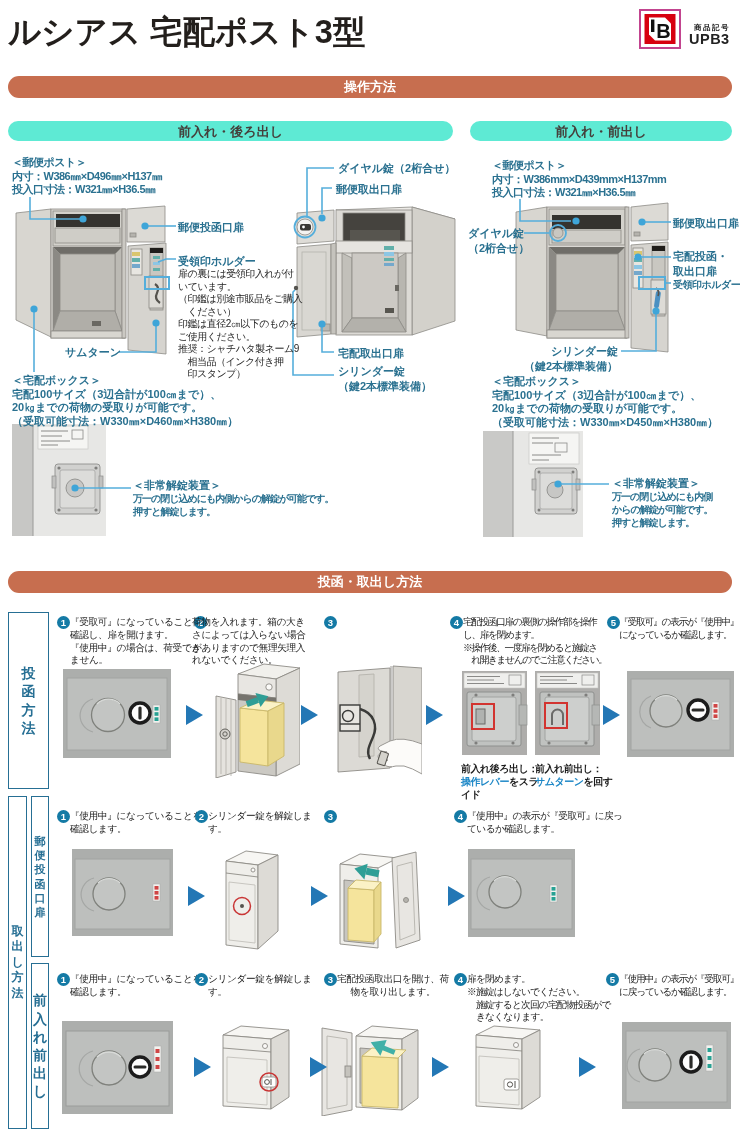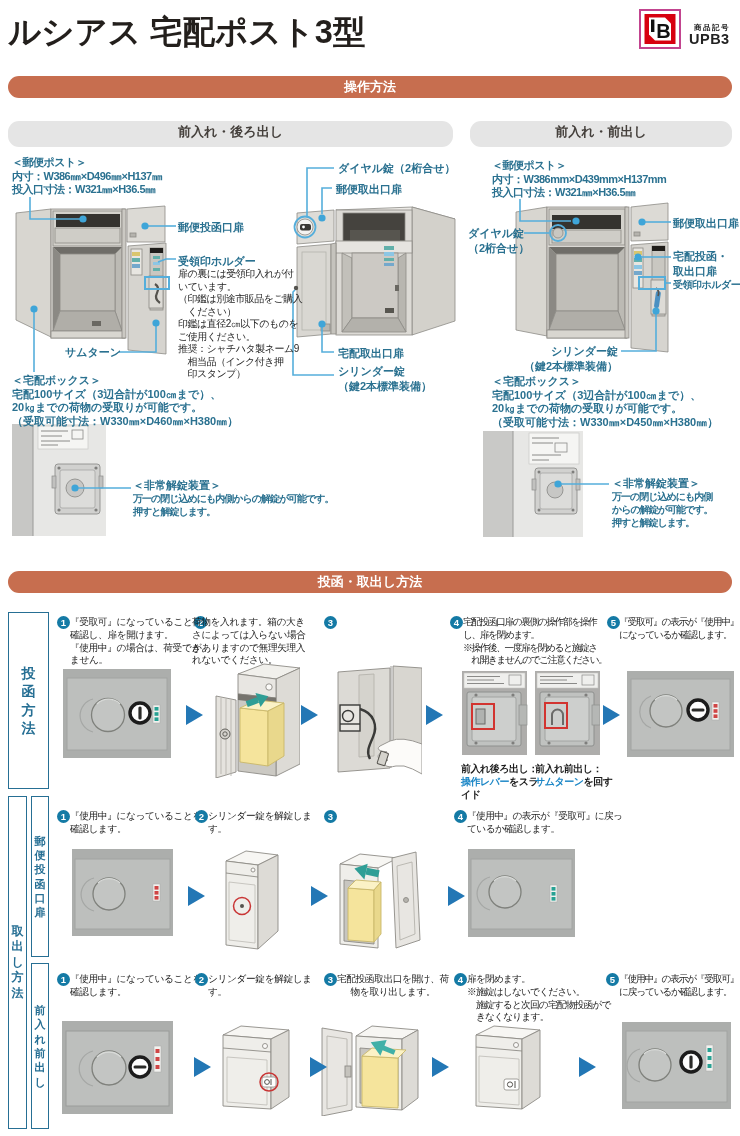--- a/index.html
+++ b/index.html
@@ -1,21 +1,21 @@
 <!DOCTYPE html>
 <html lang="ja"><head>
 <meta charset="utf-8">
 <style>
   html,body{margin:0;padding:0;}
   body{width:740px;height:1136px;background:#fff;font-family:"Liberation Sans",sans-serif;overflow:hidden;}
   #page{position:relative;width:740px;height:1136px;background:#fff;}
   .abs{position:absolute;}
   .ttl{font-size:32.5px;font-weight:bold;color:#231f1c;letter-spacing:0;white-space:nowrap;}
   .bar{background:#c76e4f;border-radius:11px;height:22px;line-height:22px;text-align:center;color:#fff;font-size:13px;font-weight:bold;}
-  .sub{background:#e5e5e5;border-radius:11px;height:26px;line-height:22px;text-align:center;color:#45403c;font-size:13px;font-weight:bold;}
+  .sub{background:#5eead4;border-radius:11px;height:20px;line-height:22px;text-align:center;color:#45403c;font-size:13px;font-weight:bold;}
   .blu{color:#2a7190;font-weight:bold;font-size:11px;line-height:13.5px;white-space:nowrap;}
   .blk{color:#1f1f1f;font-size:10px;line-height:12.5px;white-space:nowrap;}
   .lbl{color:#2a7190;font-weight:bold;font-size:11px;white-space:nowrap;}
   .lbl,.blu,.blk,.stp,.cap,.num{z-index:3;}
   .vbox{border:1.5px solid #266f94;color:#266f94;font-weight:bold;display:flex;align-items:center;justify-content:center;}
   .vtxt{width:1em;line-height:1.3;word-break:break-all;text-align:center;display:block;}
   .num{width:13px;height:13px;border-radius:50%;background:#147aa5;color:#fff;font-size:9.5px;font-weight:bold;text-align:center;line-height:13px;}
   .stp{color:#1c1c1c;font-size:9.7px;line-height:12.8px;white-space:nowrap;letter-spacing:-0.4px;}
   .cap{color:#1c1c1c;font-size:10px;line-height:13px;font-weight:bold;white-space:nowrap;letter-spacing:-0.5px;}
   .cb{color:#1e88c7;}
@@ -260,21 +260,21 @@
 
   <div class="abs vbox" style="left:8px;top:612px;width:39px;height:175px;font-size:14px;align-items:center;">
       <span class="vtxt">投函方法</span>
     </div>
   <div class="abs vbox" style="left:8px;top:796px;width:17px;height:331px;font-size:12px;">
       <span class="vtxt">取出し方法</span>
     </div>
   <div class="abs vbox" style="left:31px;top:796px;width:16px;height:159px;font-size:11px;">
       <span class="vtxt" style="letter-spacing:0;">郵便投函口扉</span>
     </div>
-  <div class="abs vbox" style="left:31px;top:963px;width:16px;height:164px;font-size:11px;">
+  <div class="abs vbox" style="left:31px;top:963px;width:16px;height:164px;font-size:14px;">
       <span class="vtxt" style="letter-spacing:0;">前入れ前出し</span>
     </div>
 
   <div class="abs num" style="left:57px;top:616px;">1</div>
   <div class="abs stp" style="left:70px;top:616px;">『受取可』になっていることを<br>確認し、扉を開けます。<br>『使用中』の場合は、荷受でき<br>ません。</div>
   <div class="abs num" style="left:194px;top:616px;">2</div>
   <div class="abs stp" style="left:192px;top:616px;">荷物を入れます。箱の大き<br>さによっては入らない場合<br>がありますので無理矢理入<br>れないでください。</div>
   <div class="abs num" style="left:324px;top:616px;">3</div>
   <div class="abs num" style="left:450px;top:616px;">4</div>
   <div class="abs stp" style="left:463px;top:616px;letter-spacing:-1.4px;">宅配投函口扉の裏側の操作部を操作<br>し、扉を閉めます。<br>※操作後、一度扉を閉めると施錠さ<br>　れ開きませんのでご注意ください。</div>

